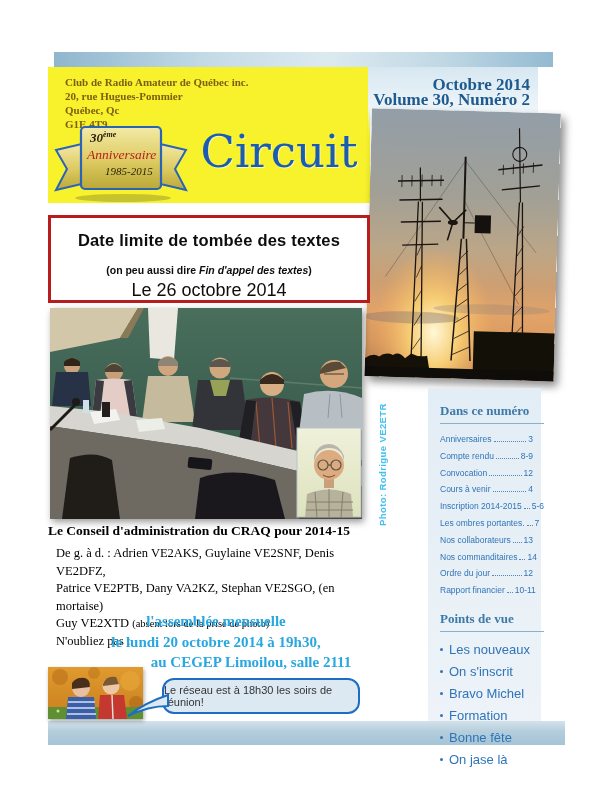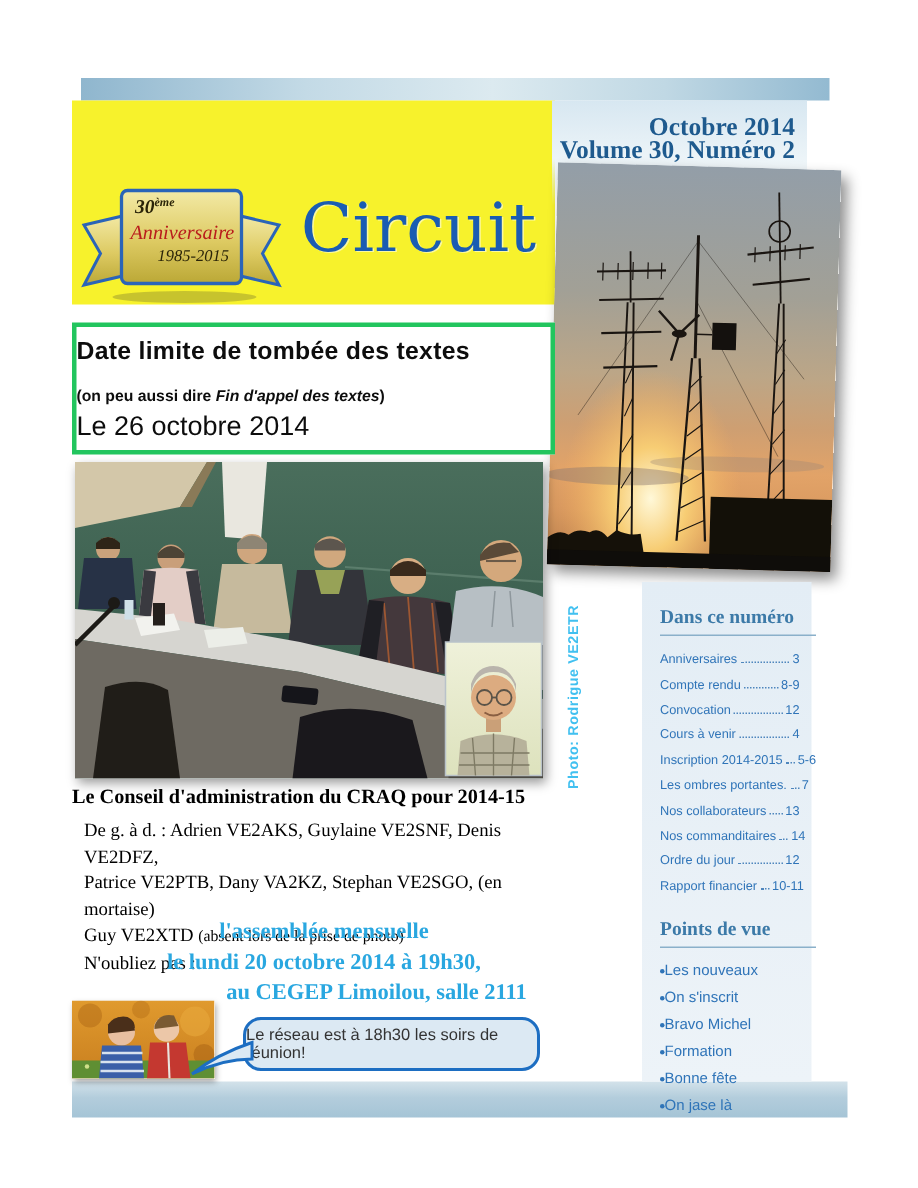--- a/index.html
+++ b/index.html
@@ -25,22 +25,22 @@
     background:linear-gradient(180deg,#d7e7f1 0%,#ecf4f8 55%,rgba(255,255,255,0) 100%);
     text-align:right;padding:10px 8px 0 0;font-weight:bold;font-size:17px;line-height:15px;color:#1e5a8e;}
   
   .antenna-photo{position:absolute;left:372px;top:109px;width:189px;height:268px;
     transform:rotate(1.6deg);transform-origin:15% 0;box-shadow:4px 5px 9px rgba(0,0,0,.45);}
   .photo-credit{position:absolute;left:377px;top:396px;height:130px;writing-mode:vertical-rl;
     transform:rotate(180deg);font-family:"Liberation Sans",sans-serif;font-size:9.5px;font-weight:bold;
     color:#41c0f0;letter-spacing:.4px;}
   
   .deadline-box{position:absolute;left:48px;top:215px;width:322px;height:88px;box-sizing:border-box;
-    background:#fff;border:3px solid #22c55e;text-align:left;
-    font-family:"Liberation Sans",sans-serif;padding-top:7px;color:#0d0d0d;}
+    background:#fff;border:3px solid #b91c1c;text-align:center;
+    font-family:"Liberation Sans",sans-serif;padding-top:13px;color:#0d0d0d;}
   .dl-title{font-size:16.5px;font-weight:800;letter-spacing:.2px;}
   .dl-sub{font-size:10.5px;font-weight:700;margin-top:14px;}
   .dl-sub .it{font-style:italic;}
   .dl-date{font-size:18px;font-weight:400;margin-top:4px;}
   
   .group-photo{position:absolute;left:50px;top:308px;width:312px;height:211px;box-shadow:2px 3px 7px rgba(0,0,0,.4);}
   .caption{position:absolute;left:48px;top:523px;width:322px;text-align:left;font-weight:bold;font-size:13.5px;color:#000;}
   
   .bodytext{position:absolute;left:56px;top:545px;width:324px;font-size:12.5px;line-height:17.5px;color:#000;}
   .bodytext .small{font-size:10.5px;}
@@ -62,32 +62,38 @@
   .sidebar{position:absolute;left:428px;top:388px;width:113px;height:333px;box-sizing:border-box;
     background:linear-gradient(180deg,#e3edf5,#edf3f8);padding:15px 8px 0 12px;z-index:2;}
   .sb-title{font-size:13px;font-weight:bold;color:#3c7aa8;}
   .sb-rule{border-bottom:1px solid #8ab0ca;margin:4px 0 10px 0;width:104px;}
   .toc-row{display:flex;align-items:baseline;font-size:8.5px;color:#2f74b8;margin-bottom:6.8px;
     font-family:"Liberation Sans",sans-serif;}
   .toc-label{white-space:nowrap;}
   .toc-dots{flex:1;border-bottom:1px dotted #4f86bd;margin:0 2px;height:7px;min-width:6px;}
   .toc-page{white-space:nowrap;}
   .views-block{margin-top:16px;}
-  .view-row{display:flex;align-items:center;gap:0;font-size:10px;color:#2f74b8;margin-bottom:7px;
+  .view-row{display:flex;align-items:center;gap:6px;font-size:13px;color:#2f74b8;margin-bottom:7px;
     font-family:"Liberation Sans",sans-serif;}
   .bullet{width:3px;height:3px;background:#2f74b8;border-radius:50%;flex:none;}
 </style>
 </head>
 <body>
 
 <div id="page">
 
   <div class="top-band"></div>
 
   <div class="masthead-yellow">
+    <div class="address">
+      <div>Club de Radio Amateur de Québec inc.</div>
+      <div>20, rue Hugues-Pommier</div>
+      <div>Québec, Qc</div>
+      <div>G1E 4T9</div>
+    </div>
     <div class="ribbon">
       <svg width="136" height="80" viewBox="0 0 136 80">
         <defs>
           <linearGradient id="gold" x1="0" y1="0" x2="0" y2="1">
             <stop offset="0" stop-color="#f3eaa6"></stop>
               <stop offset="0.55" stop-color="#ddca62"></stop>
               <stop offset="1" stop-color="#bba836"></stop>
           </linearGradient>
         </defs>
         <ellipse cx="70" cy="75" rx="48" ry="4" fill="rgba(110,110,50,.35)"></ellipse>

